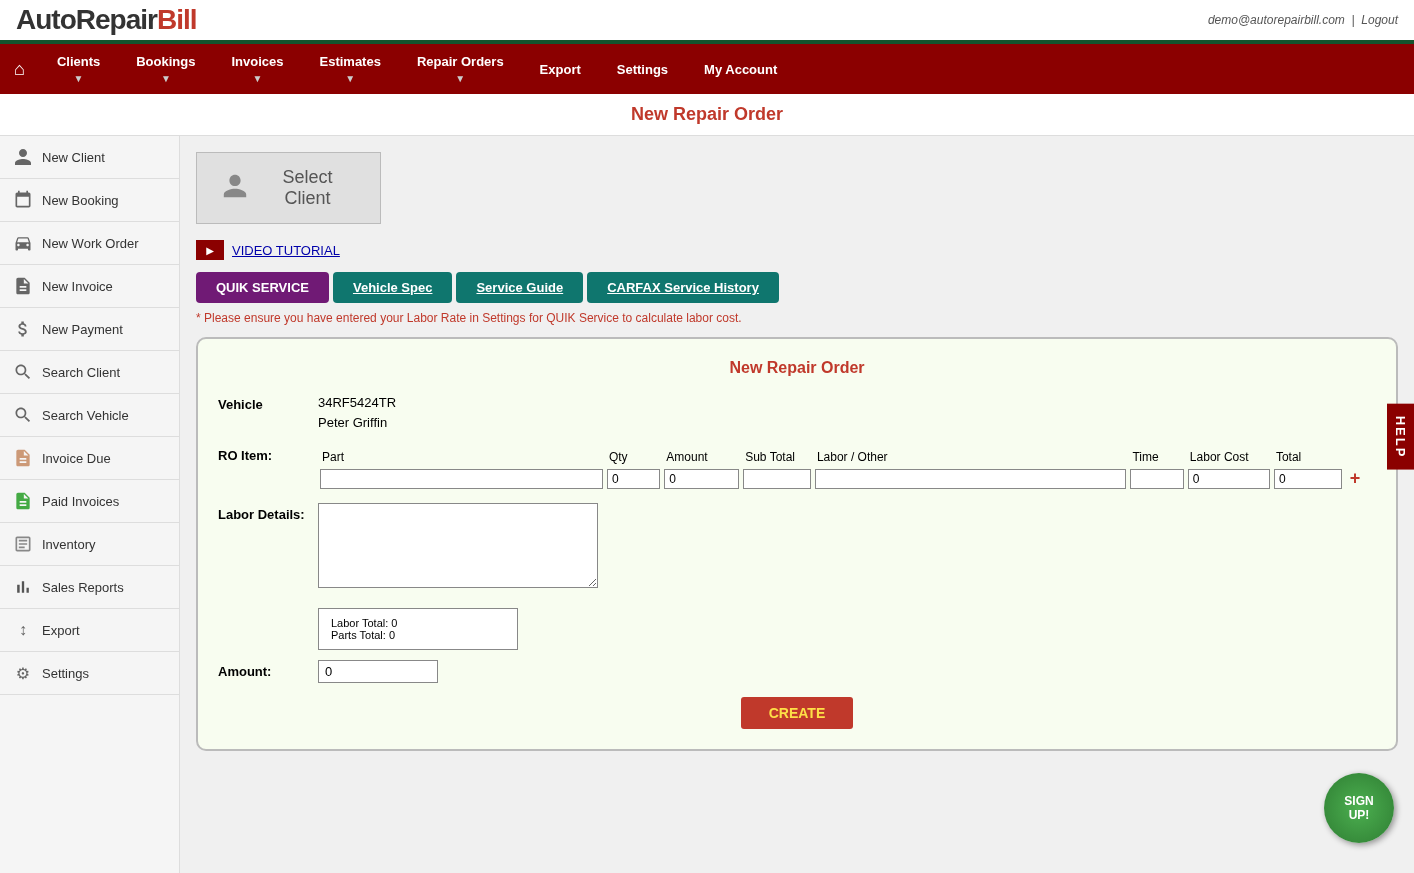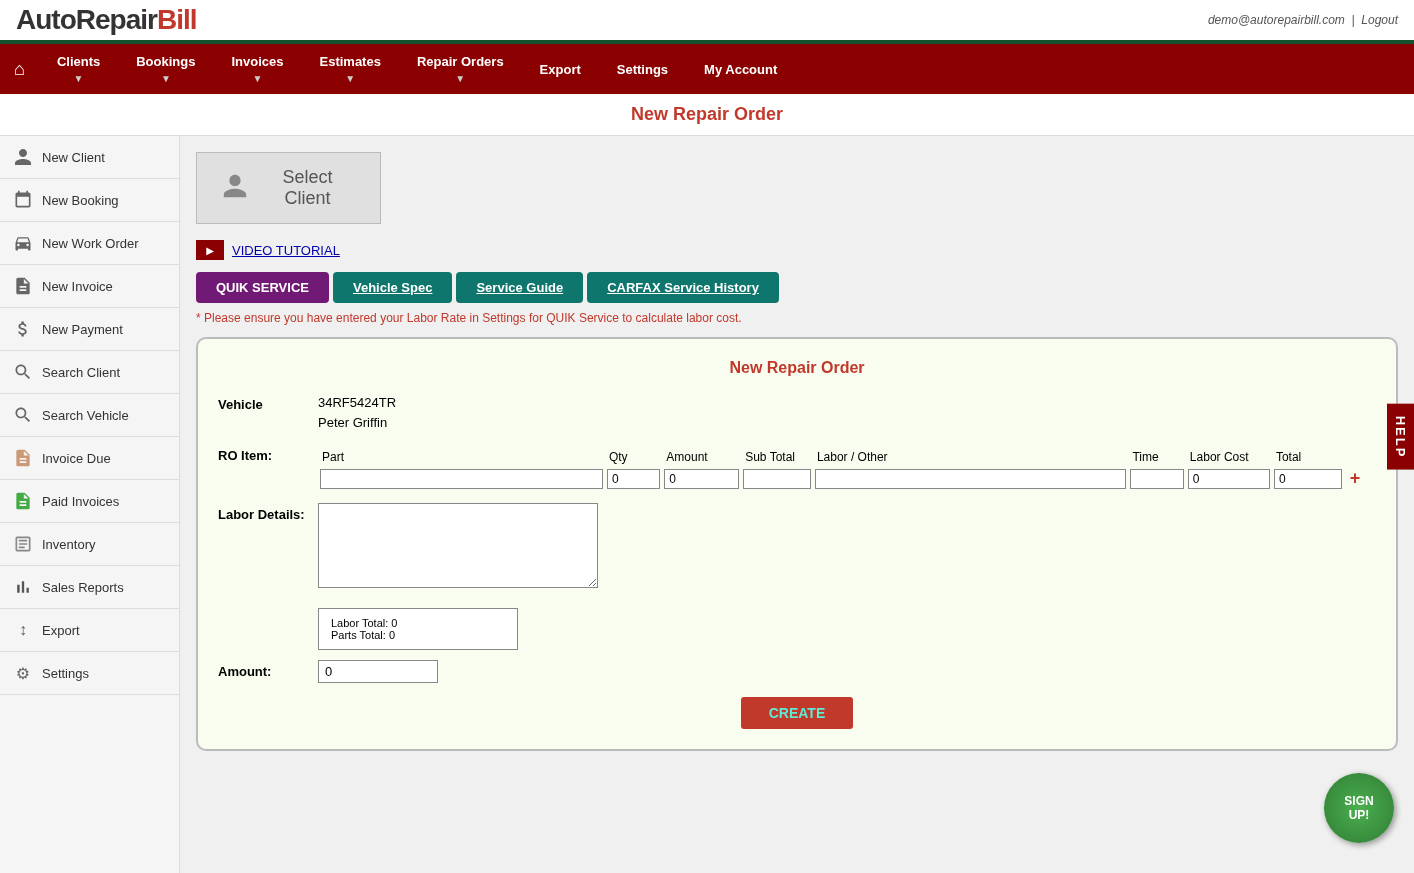--- a/index.html
+++ b/index.html
@@ -67,21 +67,21 @@
     #ro-table th { font-size: 12px; font-weight: normal; text-align: left; padding: 2px 4px; }
     #ro-table td { padding: 2px 2px; }
     #ro-table td input { width: 100%; border: 1px solid #888; padding: 2px 4px; font-size: 12px; }
 
     .add-row-btn { color: #c0392b; font-size: 18px; font-weight: bold; cursor: pointer; padding: 0 4px; }
 
     
     #totals-box { border: 1px solid #888; padding: 8px 12px; background: white; font-size: 11px; display: inline-block; min-width: 200px; margin-top: 8px; }
 
     
-    #create-btn { display: block; margin: 14px auto 0; background: #c0392b; color: #5eead4; border: none; padding: 8px 28px; font-size: 14px; font-weight: bold; cursor: pointer; border-radius: 3px; text-align: right; }
+    #create-btn { display: block; margin: 14px auto 0; background: #c0392b; color: #fde047; border: none; padding: 8px 28px; font-size: 14px; font-weight: bold; cursor: pointer; border-radius: 3px; text-align: right; }
 
     
     #images-notice { color: #00a; font-size: 13px; margin-top: 16px; }
 
     
     #help-tab { position: fixed; right: 0; top: 50%; transform: translateY(-50%); background: #8b0000; color: white; writing-mode: vertical-rl; text-orientation: mixed; padding: 12px 6px; font-size: 13px; font-weight: bold; cursor: pointer; letter-spacing: 2px; z-index: 100; }
 
     
     #signup-btn { position: fixed; bottom: 30px; right: 20px; background: radial-gradient(circle, #4caf50, #2e7d32); color: white; border: none; border-radius: 50%; width: 70px; height: 70px; font-size: 12px; font-weight: bold; cursor: pointer; display: flex; align-items: center; justify-content: center; text-align: center; z-index: 100; box-shadow: 2px 2px 6px rgba(0,0,0,0.4); }
 

